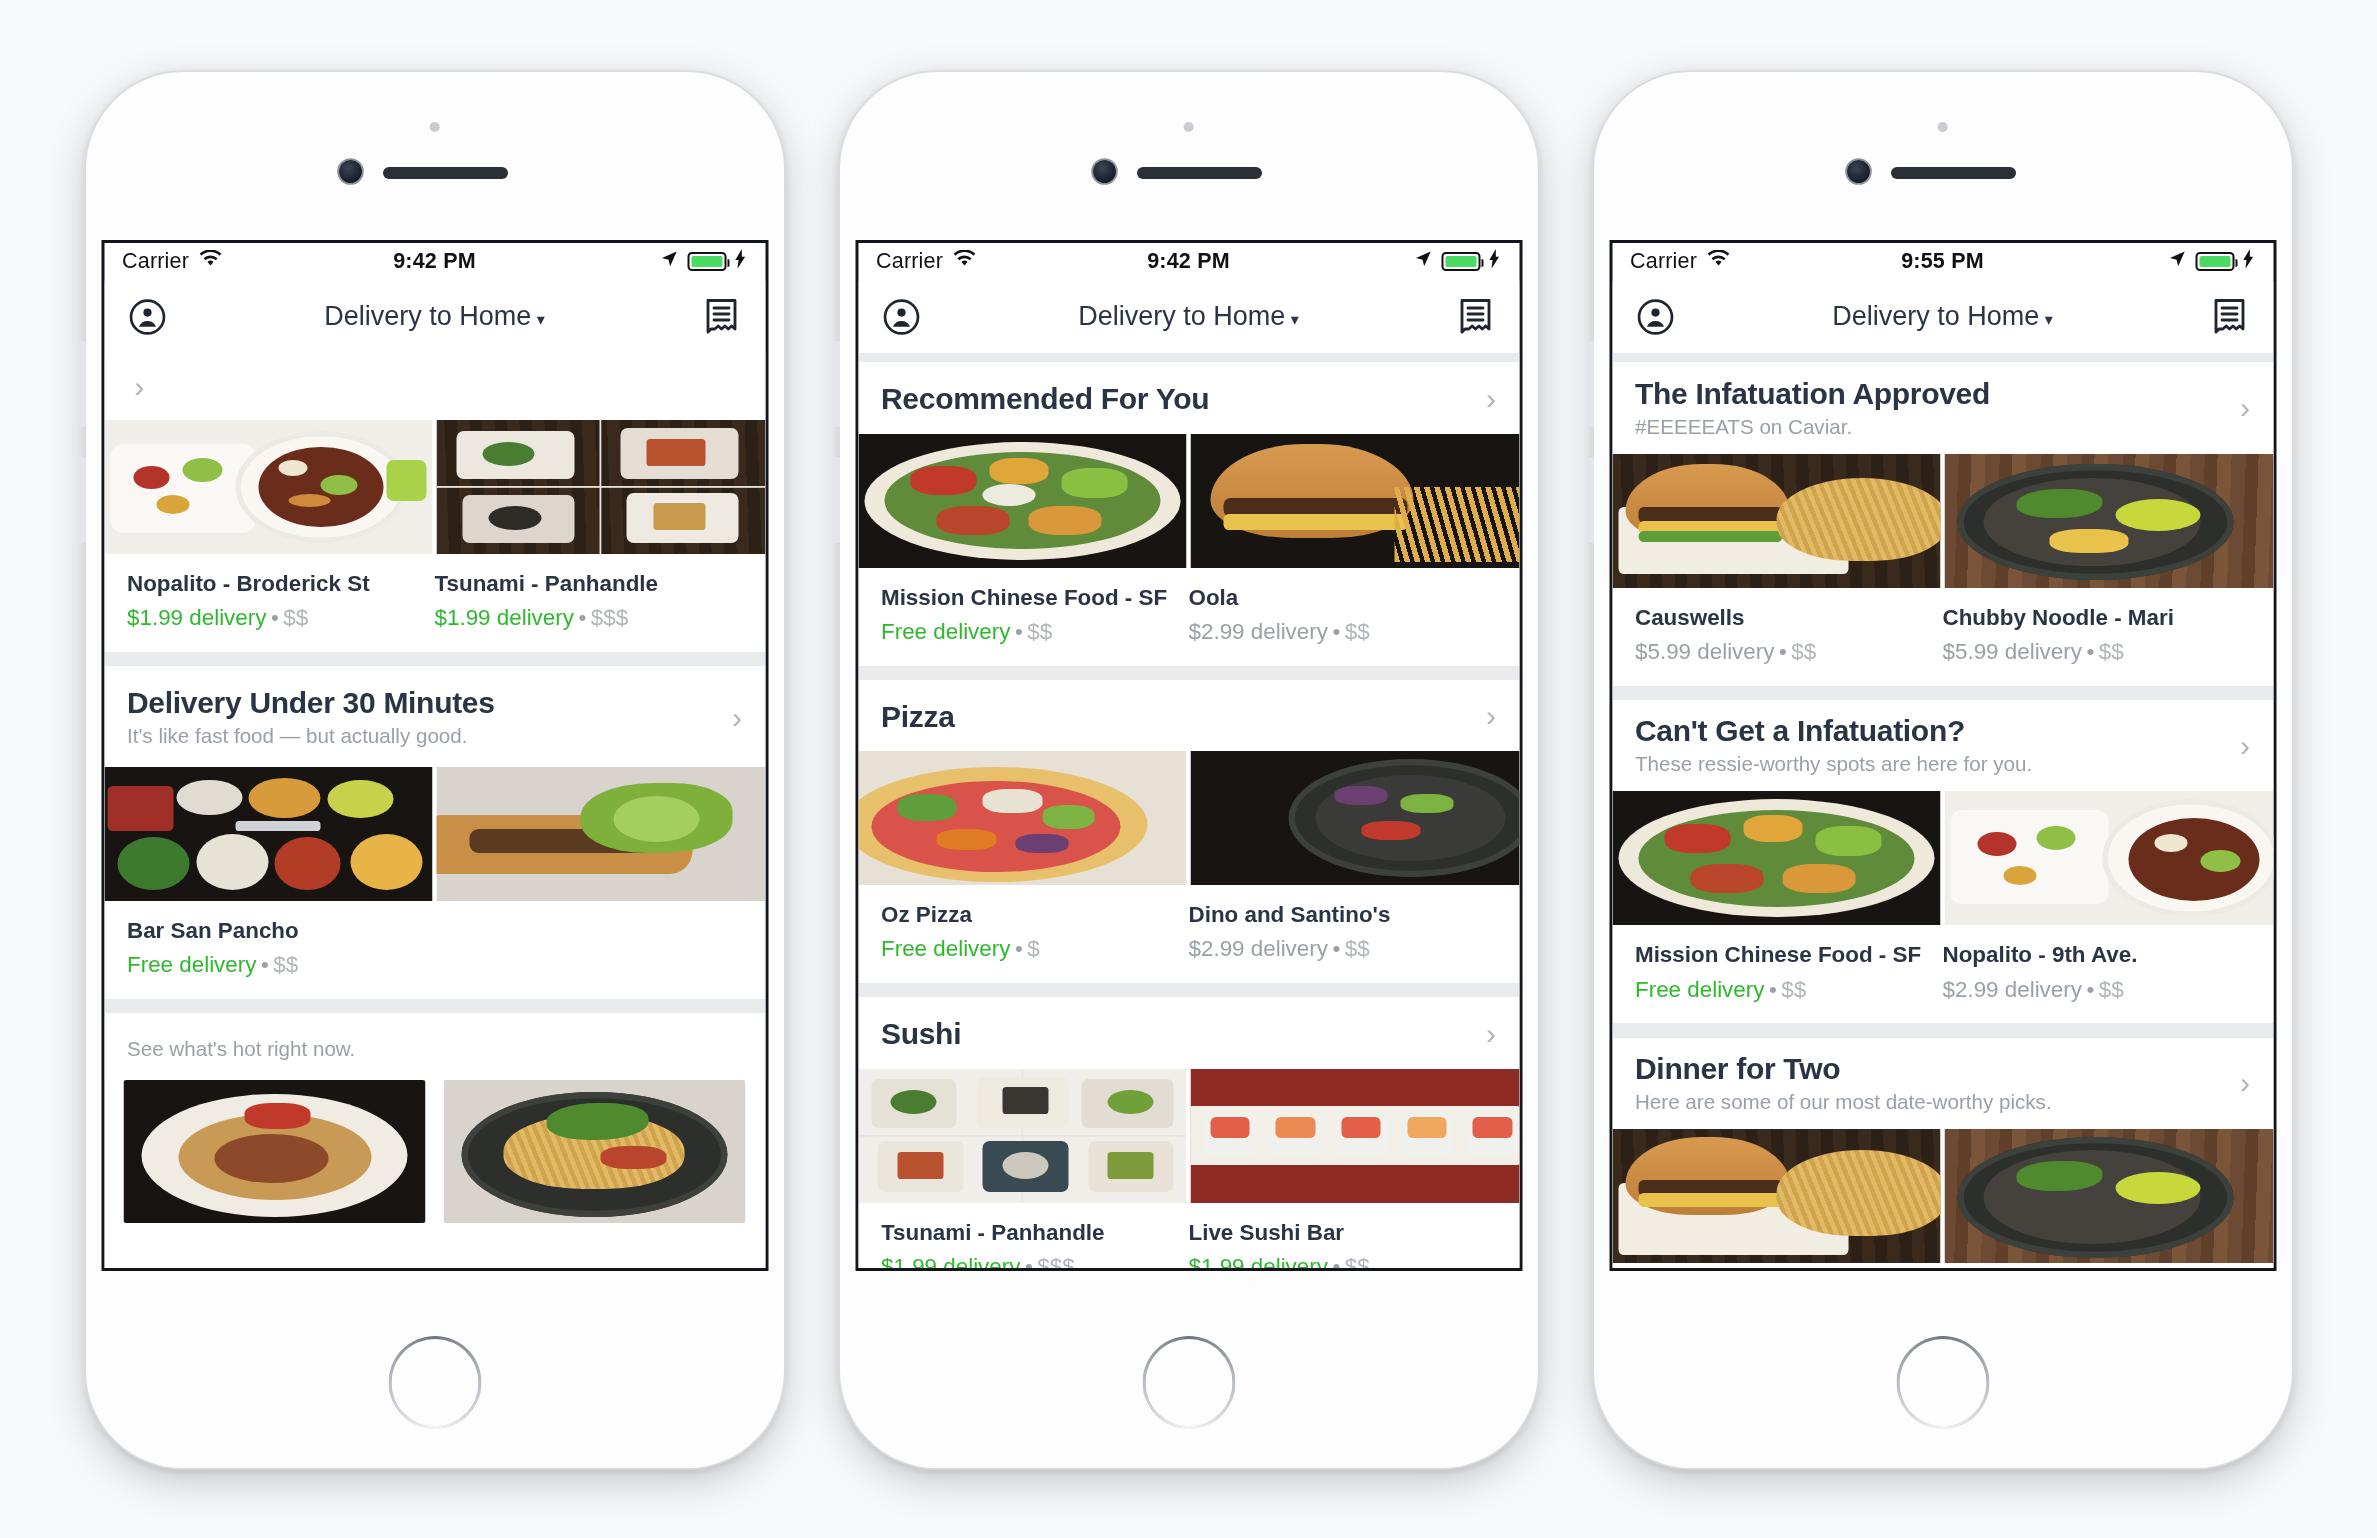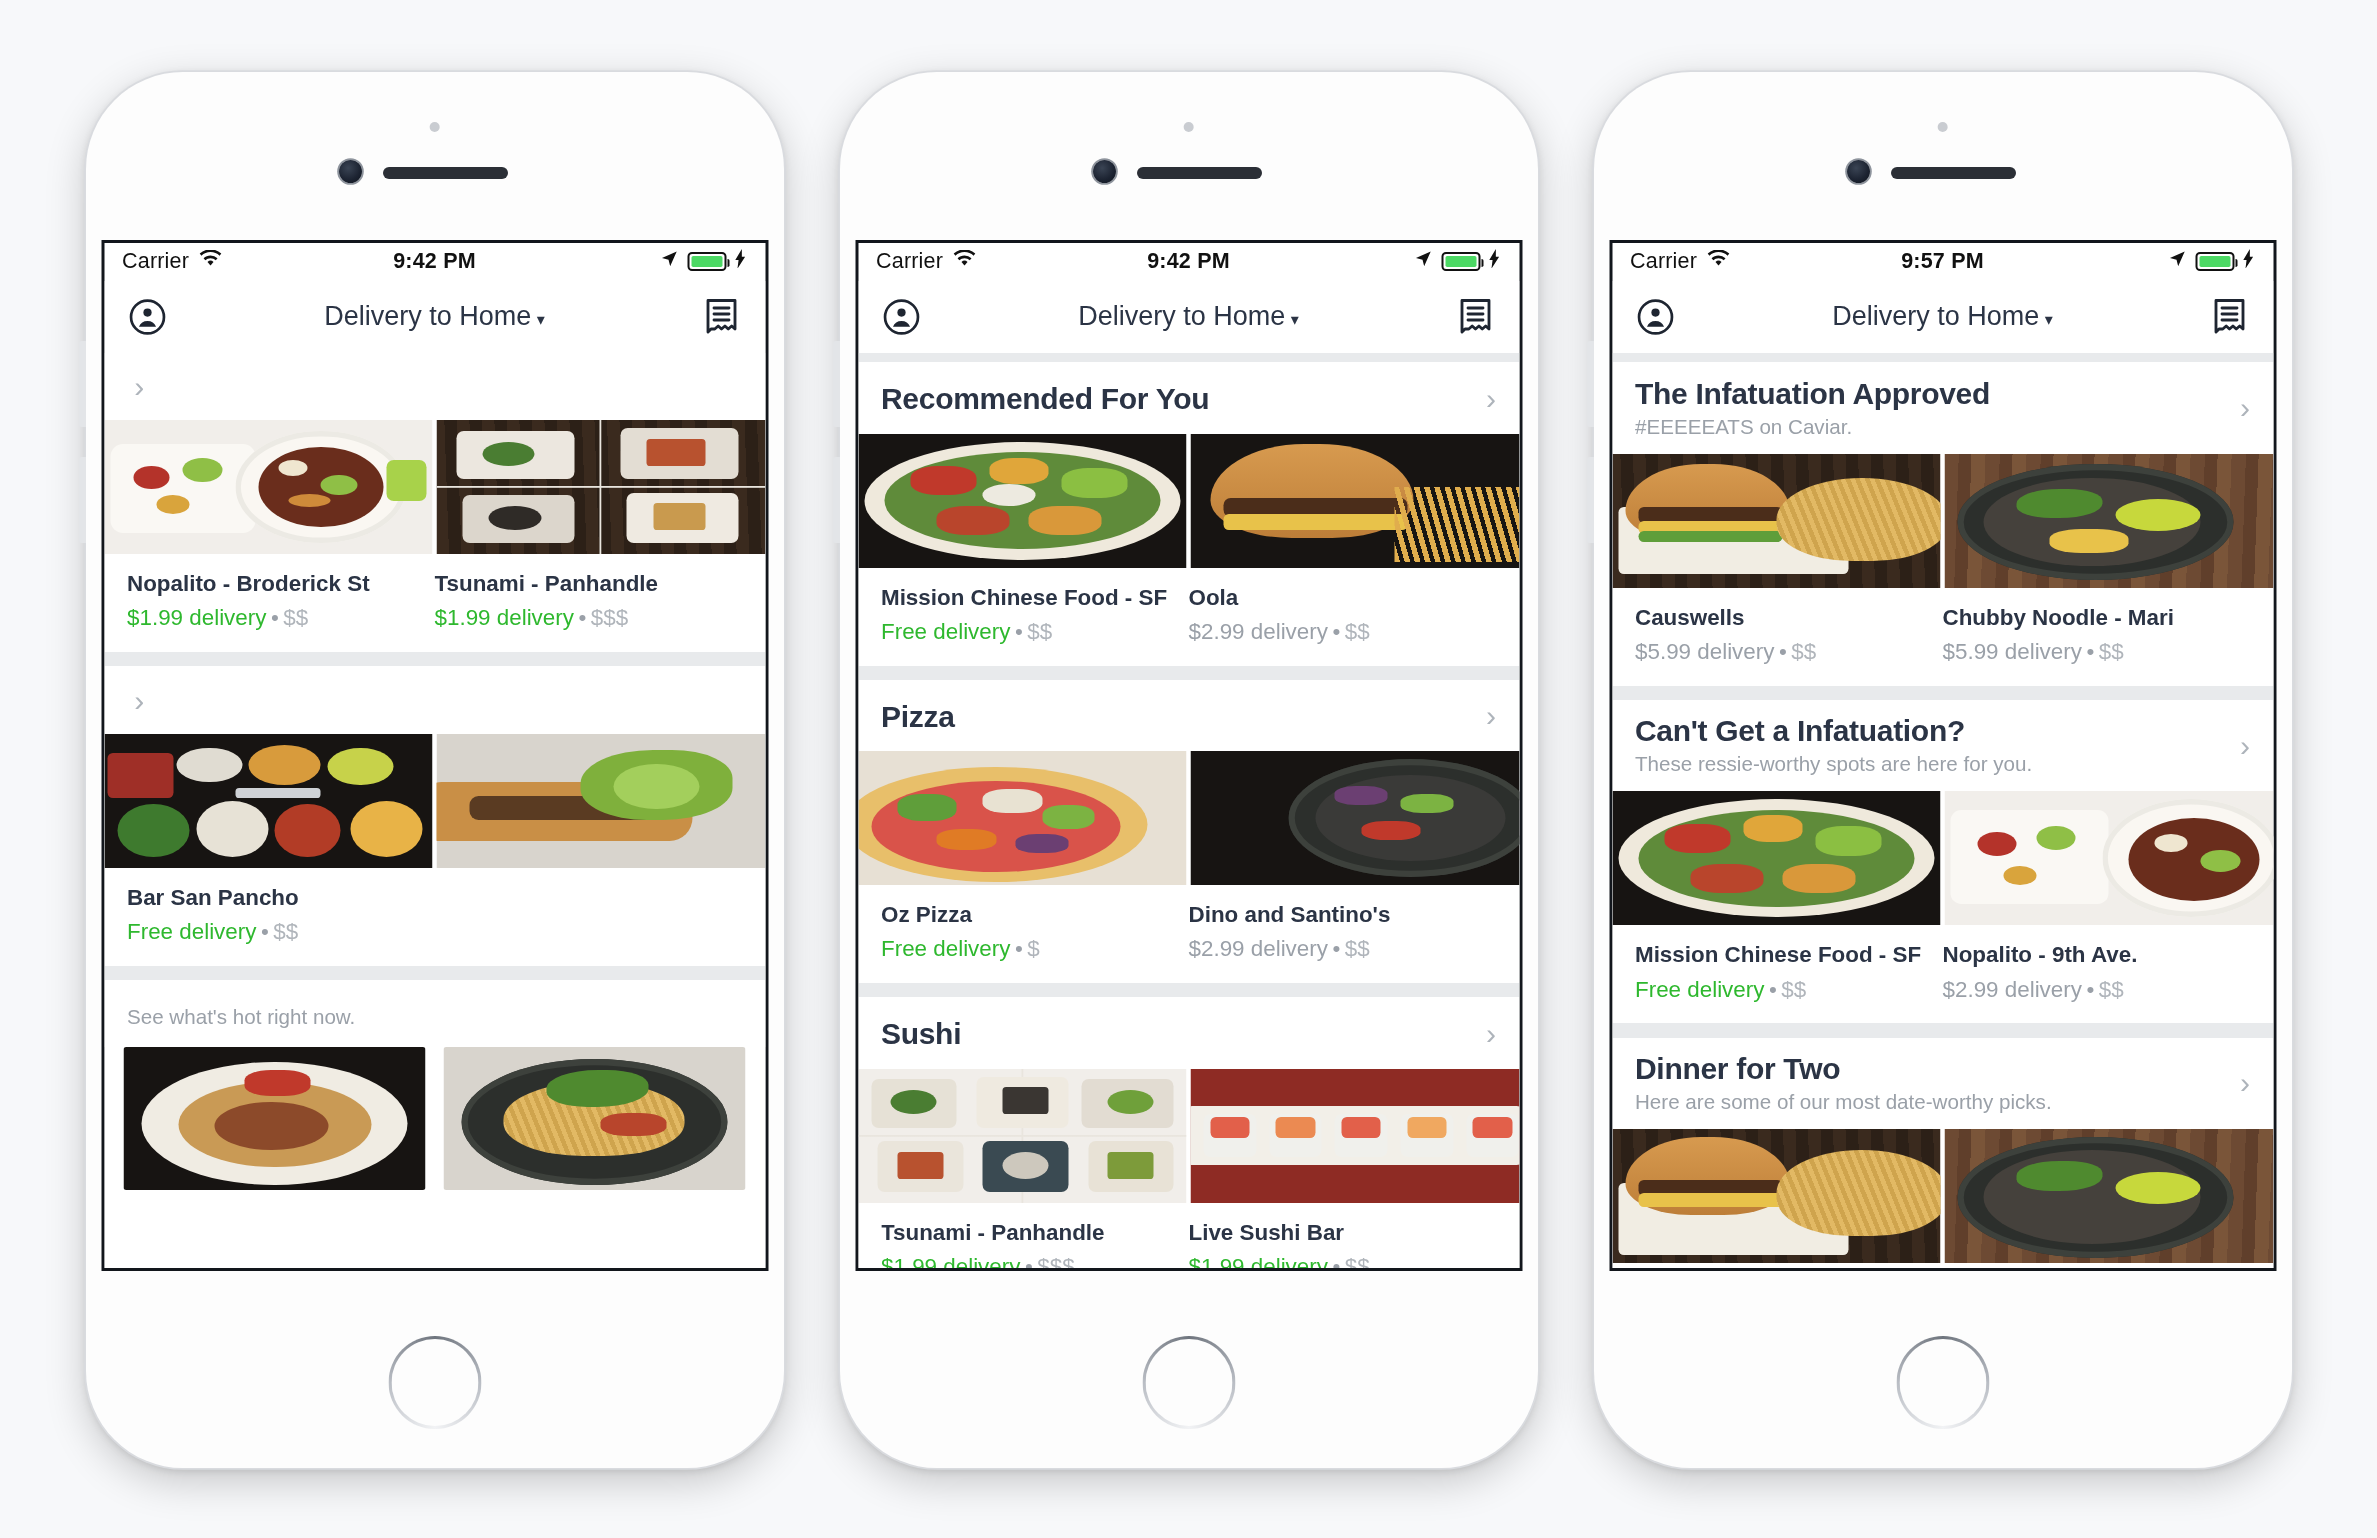--- a/index.html
+++ b/index.html
@@ -252,20 +252,24 @@
             <div class="r-name">Tsunami - Panhandle</div>
             <div class="r-meta">
               <span class="free">$1.99 delivery</span><span class="dot">•</span><span class="tier">$$$</span>
             </div>
           </div>
         </div>
 
         <div class="gap"></div>
 
         <div class="sec-head">
+          <div class="sec-text">
+            <div class="sec-title">Delivery Under 30 Minutes</div>
+            <div class="sec-sub">It's like fast food — but actually good.</div>
+          </div>
           <div class="chev">›</div>
         </div>
         <div class="imgrow">
           <div class="imgcell">
             <div class="ph bg-dark">
               <div class="sp" style="left:1%;top:14%;width:20%;height:34%;background:#9f2f27;border-radius:5.4px;"></div>
               <div class="sp" style="left:22%;top:10%;width:20%;height:26%;background:#e0dcd2;"></div>
               <div class="sp" style="left:44%;top:8%;width:22%;height:30%;background:#d89b3c;"></div>
               <div class="sp" style="left:68%;top:10%;width:20%;height:28%;background:#c7d24a;"></div>
               <div class="sp" style="left:4%;top:52%;width:22%;height:40%;background:#3e7a2e;"></div>
@@ -541,21 +545,21 @@
         <div class="sb-left">
           <span>Carrier</span>
           <span class="wifi">
             <svg width="24" height="18" viewBox="0 0 24 18">
                 <path d="M12 15.5l3-3.6a4.6 4.6 0 0 0-6 0z" fill="#111"></path>
                 <path d="M12 8.2c2 0 3.9.8 5.3 2.1l1.7-2.1A10.6 10.6 0 0 0 12 5.4c-2.6 0-5 1-6.9 2.8l1.7 2.1A7.7 7.7 0 0 1 12 8.2z" fill="#111"></path>
                 <path d="M12 2.1c3.5 0 6.7 1.4 9.1 3.6L22.8 3.6A15.6 15.6 0 0 0 12 -0.6 15.6 15.6 0 0 0 1.2 3.6L2.9 5.7A13.2 13.2 0 0 1 12 2.1z" fill="#111"></path>
               </svg>
           </span>
         </div>
-        <div class="sb-center">9:57 PM</div>
+        <div class="sb-center">9:55 PM</div>
         <div class="sb-right">
           <span class="loc-arrow">
             <svg width="19.7" height="19.7" viewBox="0 0 24 24">
                 <path d="M21 3L3 11l8 2 2 8z" fill="#111"></path>
               </svg>
           </span>
           <span class="batt">
               <i style="background: rgb(76, 217, 100);"></i>
             </span>
           <span>

